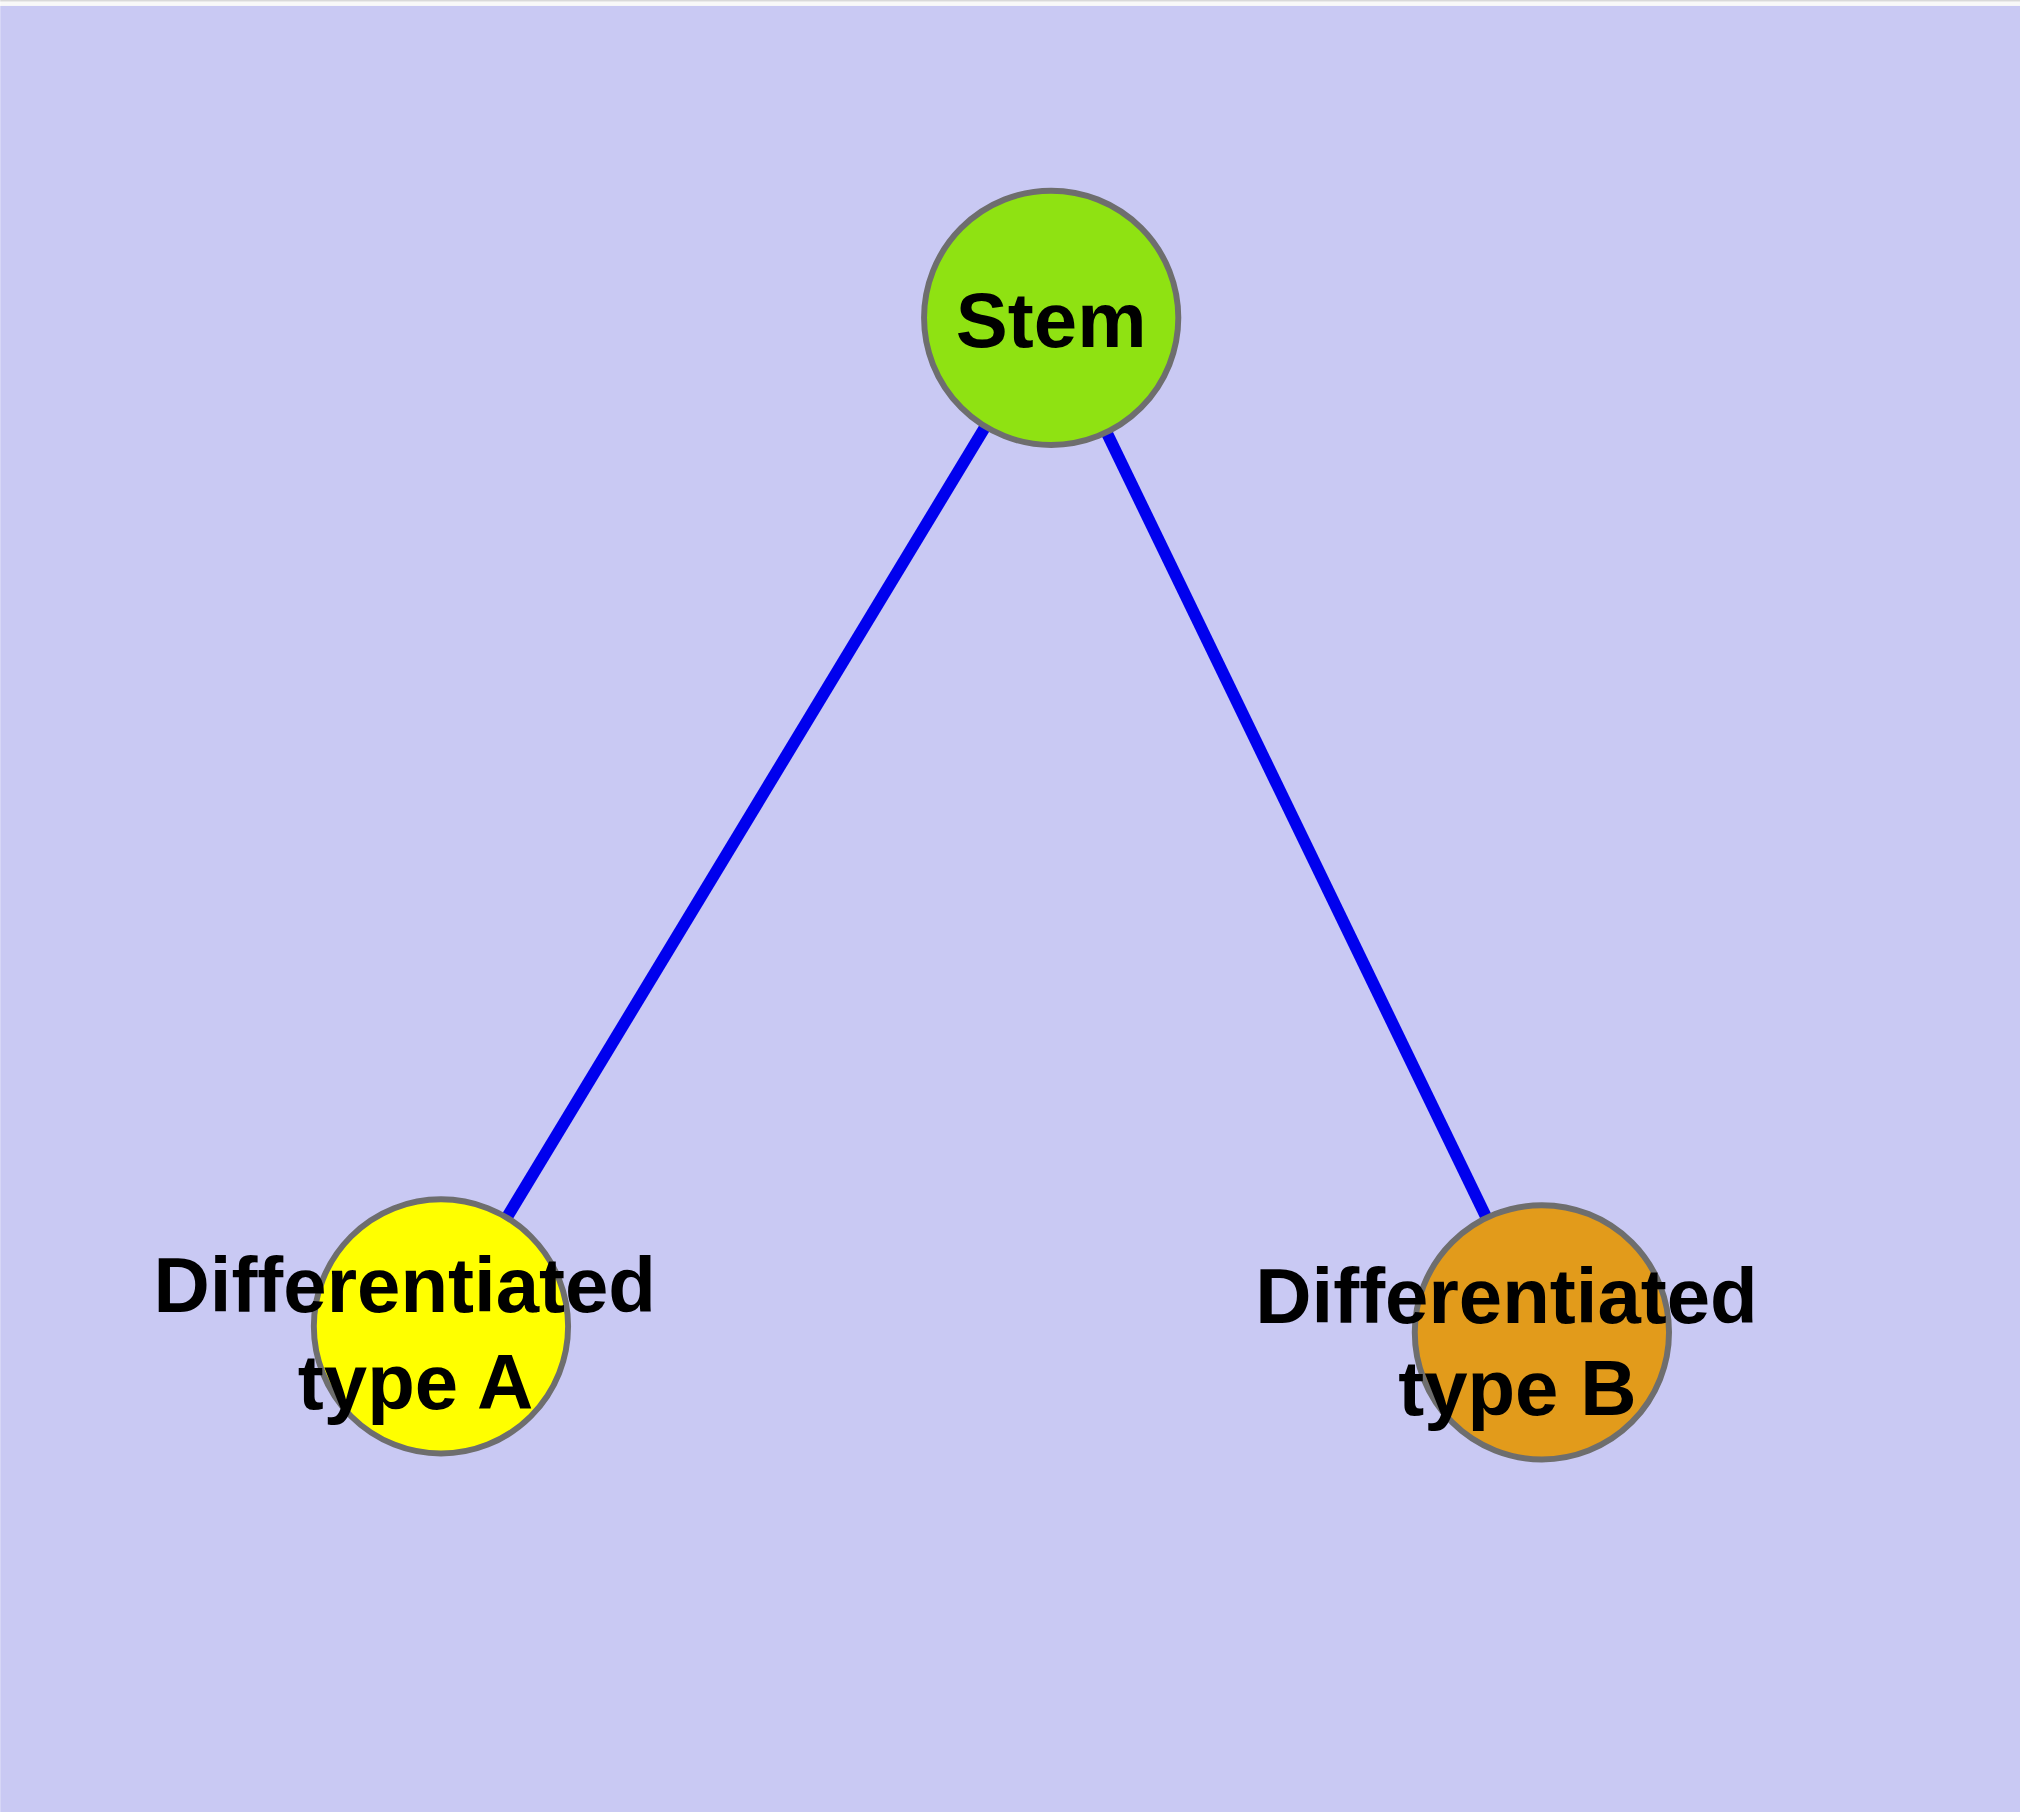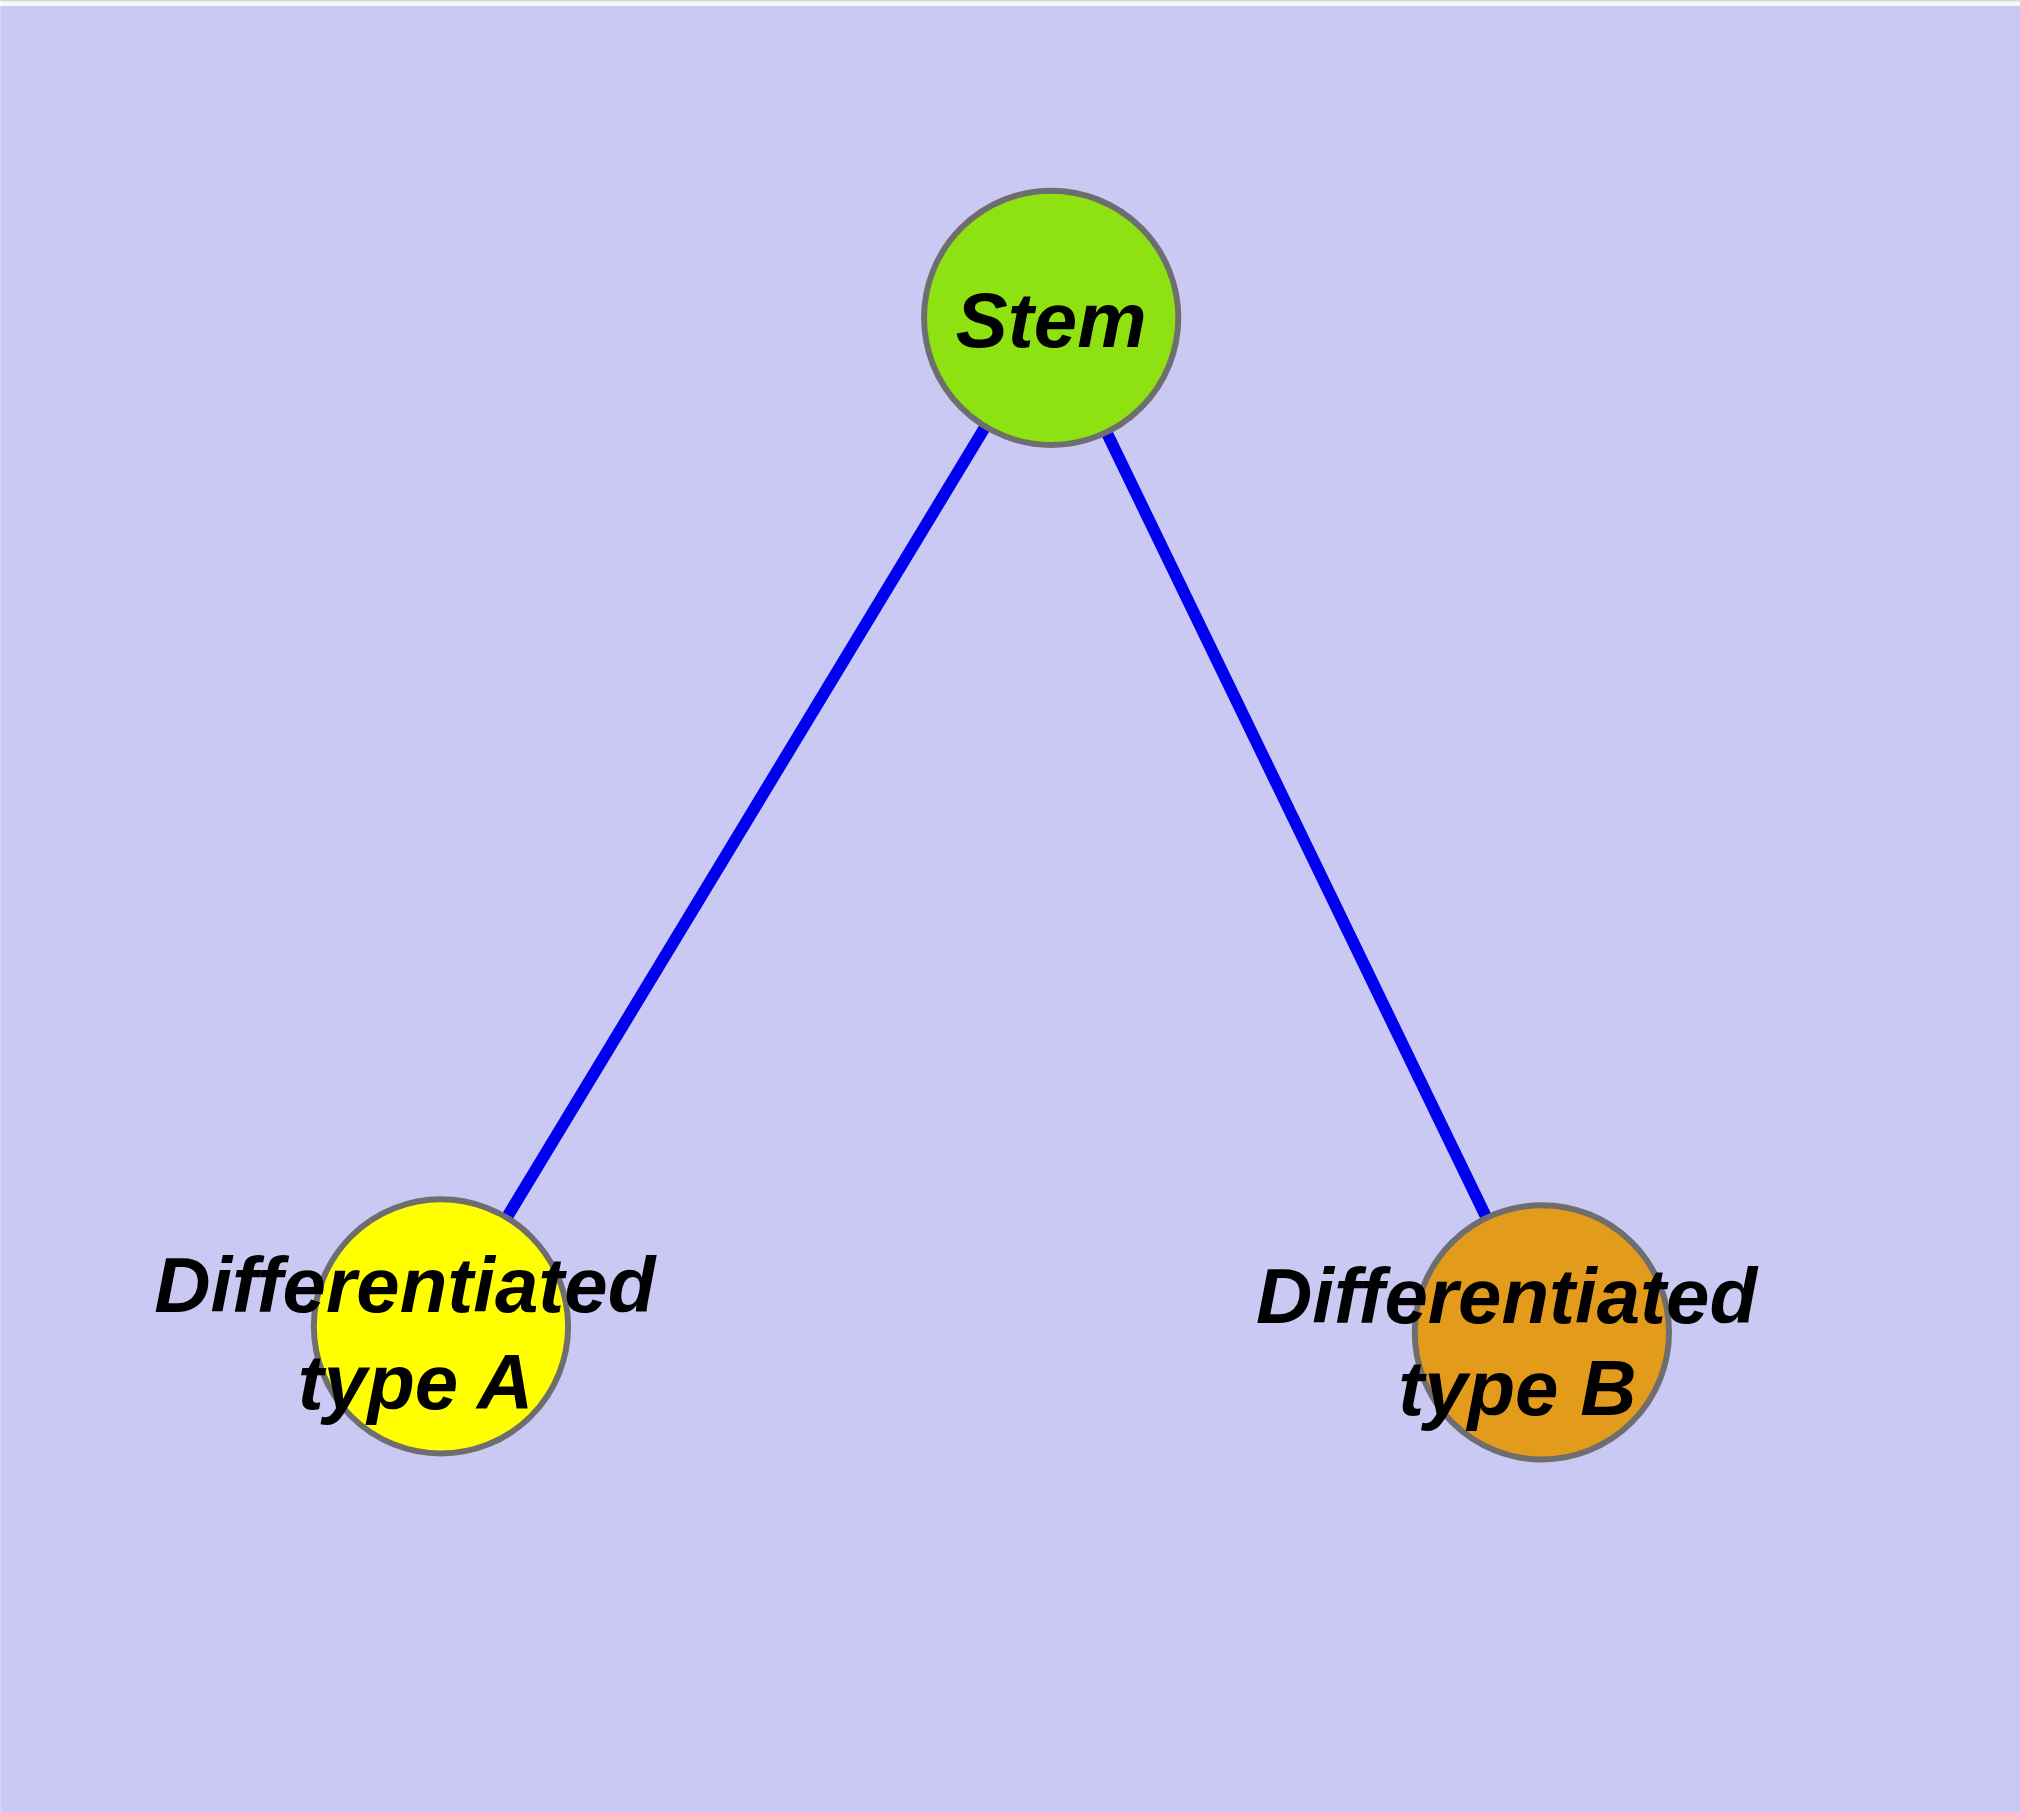--- a/index.html
+++ b/index.html
@@ -5,21 +5,20 @@
   html, body {
     margin: 0;
     padding: 0;
     background: #ffffff;
   }
   .canvas {
     position: relative;
     width: 2021px;
     height: 1812px;
     overflow: hidden;
-    font-style: italic;
   }
   svg {
     display: block;
   }
   .node-label {
     font-family: "Liberation Sans", "DejaVu Sans", sans-serif;
     font-weight: bold;
     font-size: 92px;
     text-anchor: middle;
   }

